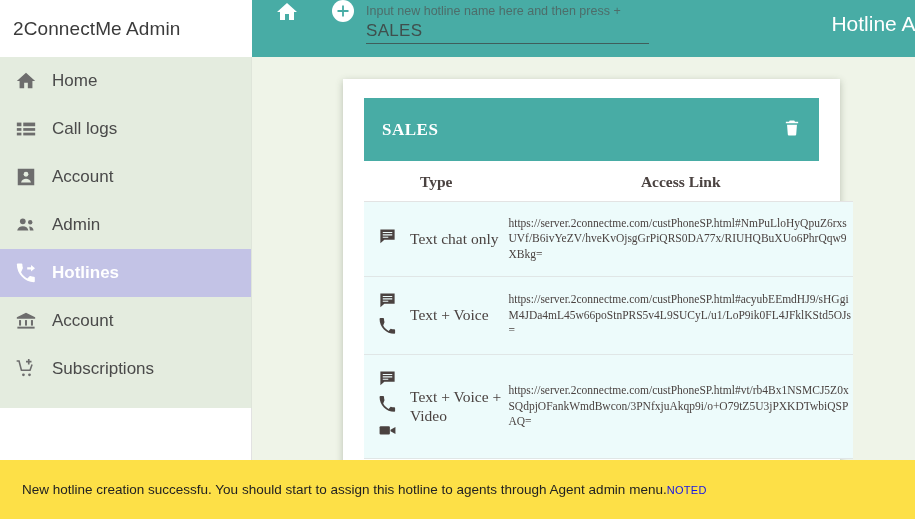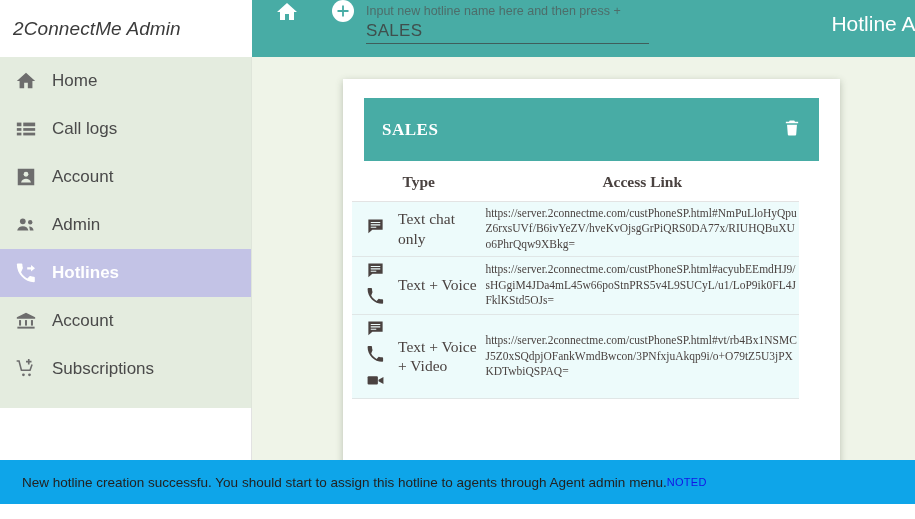--- a/index.html
+++ b/index.html
@@ -7,21 +7,21 @@
     width: 915px; height: 519px;
     overflow: hidden;
     font-family: "Liberation Sans", sans-serif;
     background: #ffffff;
   }
   #app { position: relative; width: 915px; height: 519px; }
 
   
   .topbar-left {
     position: absolute; left: 0; top: 0; width: 252px; height: 57px;
-    background: #ffffff; display: flex; align-items: center; font-style: italic;
+    background: #ffffff; display: flex; align-items: center;
   }
   .brand {
     padding-left: 13px;
     font-size: 19px; color: #3b3b3b; letter-spacing: .1px;
   }
   .topbar-right {
     position: absolute; left: 252px; top: 0; right: 0; height: 57px;
     background: #48aca5;
     display: flex; align-items: flex-start;
   }
@@ -91,31 +91,31 @@
     margin: 19px 21px 0 21px; height: 63px; background: #48aca5;
     display: flex; align-items: center; justify-content: space-between;
     padding: 0 18px;
   }
   .card-title {
     font-family: "Liberation Serif", serif; font-weight: bold;
     color: #ffffff; font-size: 17px; letter-spacing: .5px;
   }
   .trash-btn { cursor: pointer; display: flex; align-items: center; }
 
-  table.hotline-table { width: 447px; margin: 0 9px; border-collapse: collapse; }
+  table.hotline-table { width: 489px; margin: 0 21px; border-collapse: collapse; }
   table.hotline-table th {
     font-family: "Liberation Serif", serif; font-weight: bold;
     font-size: 15.5px; color: #4a4240; padding: 12px 0 10px 0;
     border-bottom: 1px solid #e3e3e3;
   }
   th.col-type { width: 135px; }
   th.col-link { width: 322px; }
   table.hotline-table td {
     background: #edfbfb; border-bottom: 1px solid #e0e6e6;
-    vertical-align: middle; padding: 4px 0;
+    vertical-align: middle; padding: 14px 0;
   }
   td.cell-type {
     width: 135px; padding: 6px 6px 6px 4px;
   }
   .type-inner { display: flex; align-items: center; }
   .type-icons {
     width: 46px; display: flex; flex-direction: column; align-items: center;
     gap: 3px; color: #4a4240; flex: 0 0 46px;
   }
   .type-text {
@@ -124,22 +124,22 @@
     color: #4a4240; line-height: 1.28;
   }
   td.cell-link {
     width: 322px; padding: 8px 10px 8px 8px;
     font-family: "Liberation Serif", serif; font-size: 11.5px;
     color: #4a4240; line-height: 1.33; word-break: break-all;
   }
 
   
   .snackbar {
-    position: absolute; left: 0; top: 460px; width: 915px; height: 44px;
-    background: #0ea5e9; display: flex; align-items: center;
+    position: absolute; left: 0; top: 460px; width: 915px; height: 59px;
+    background: #fde047; display: flex; align-items: center;
   }
   .snack-text {
     margin-left: 22px; font-size: 13.5px; color: #222222;
   }
   .snack-action {
     font-size: 11px; color: #1414e6;
     letter-spacing: .3px; cursor: pointer;
   }
 </style>
 </head>

